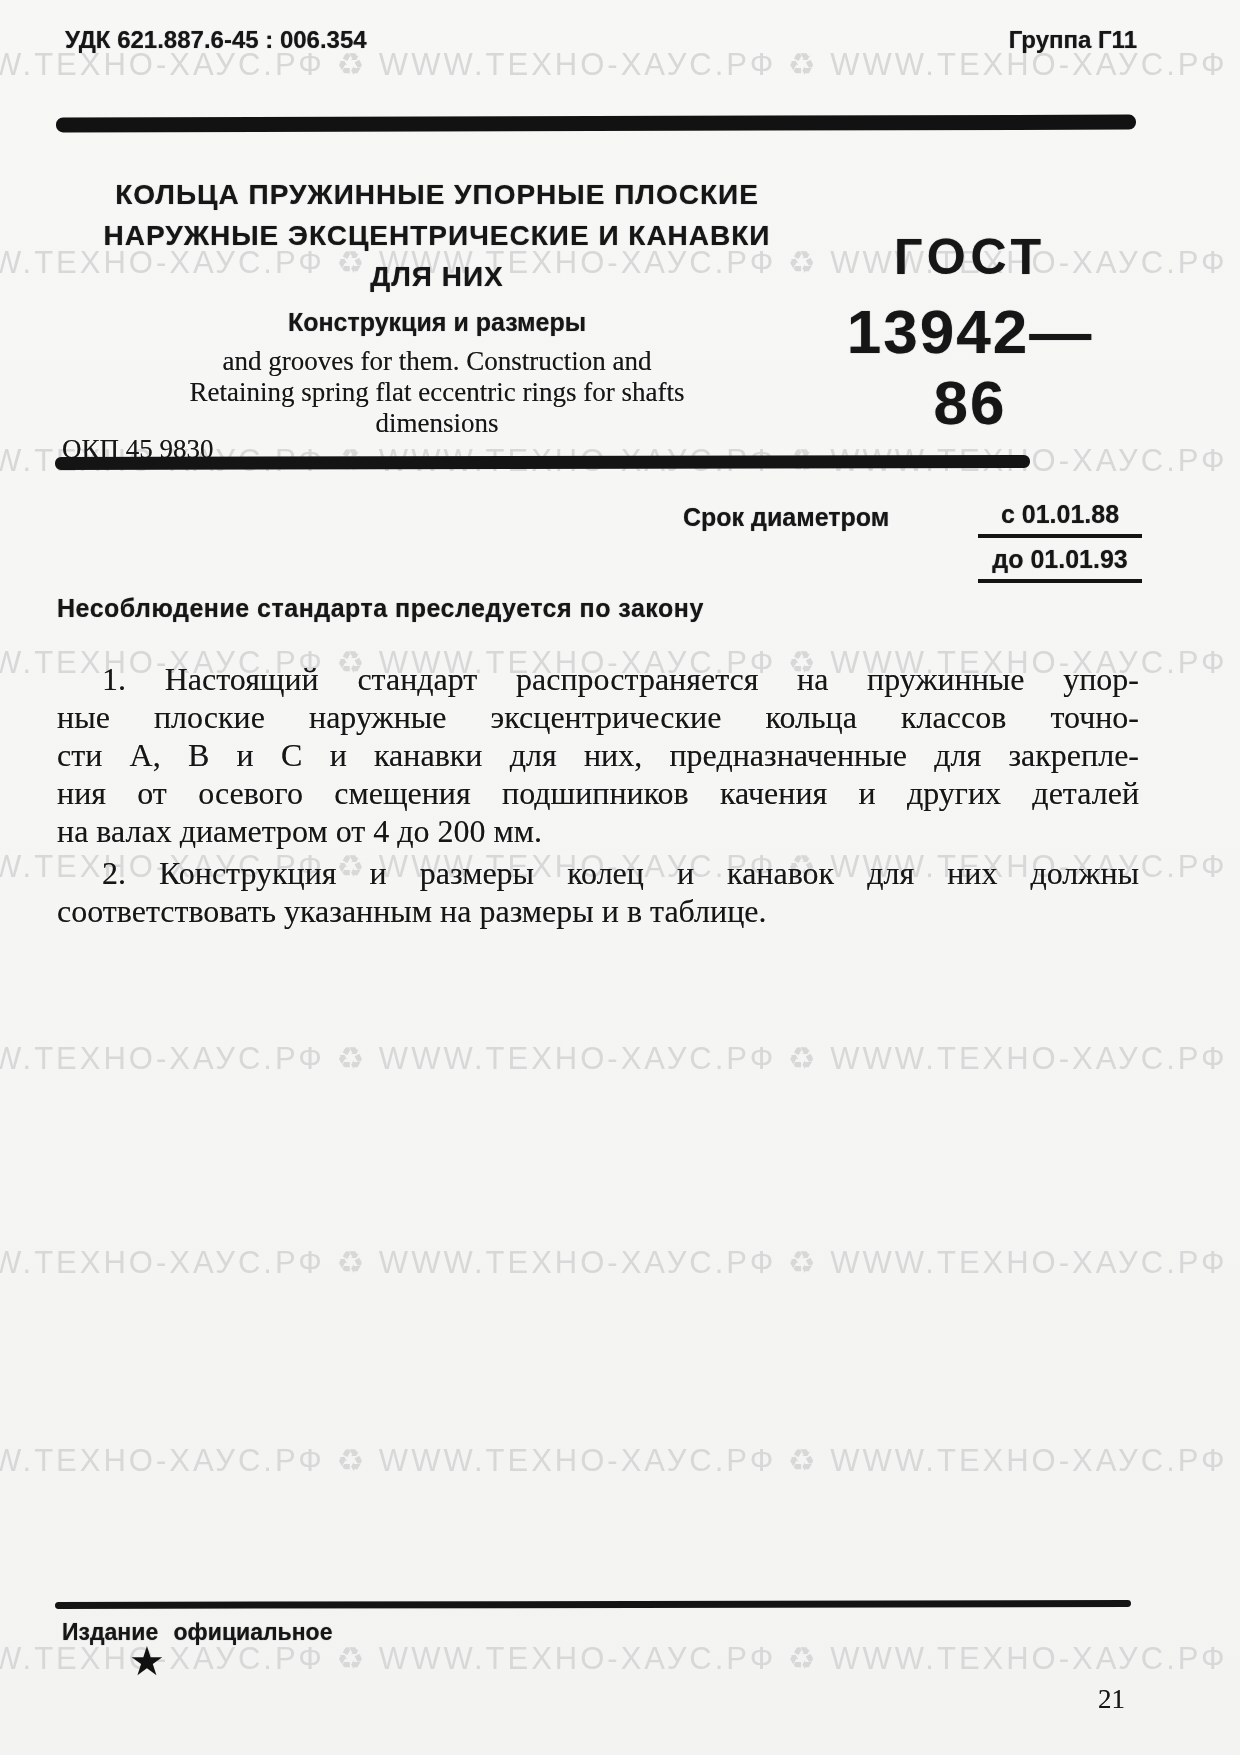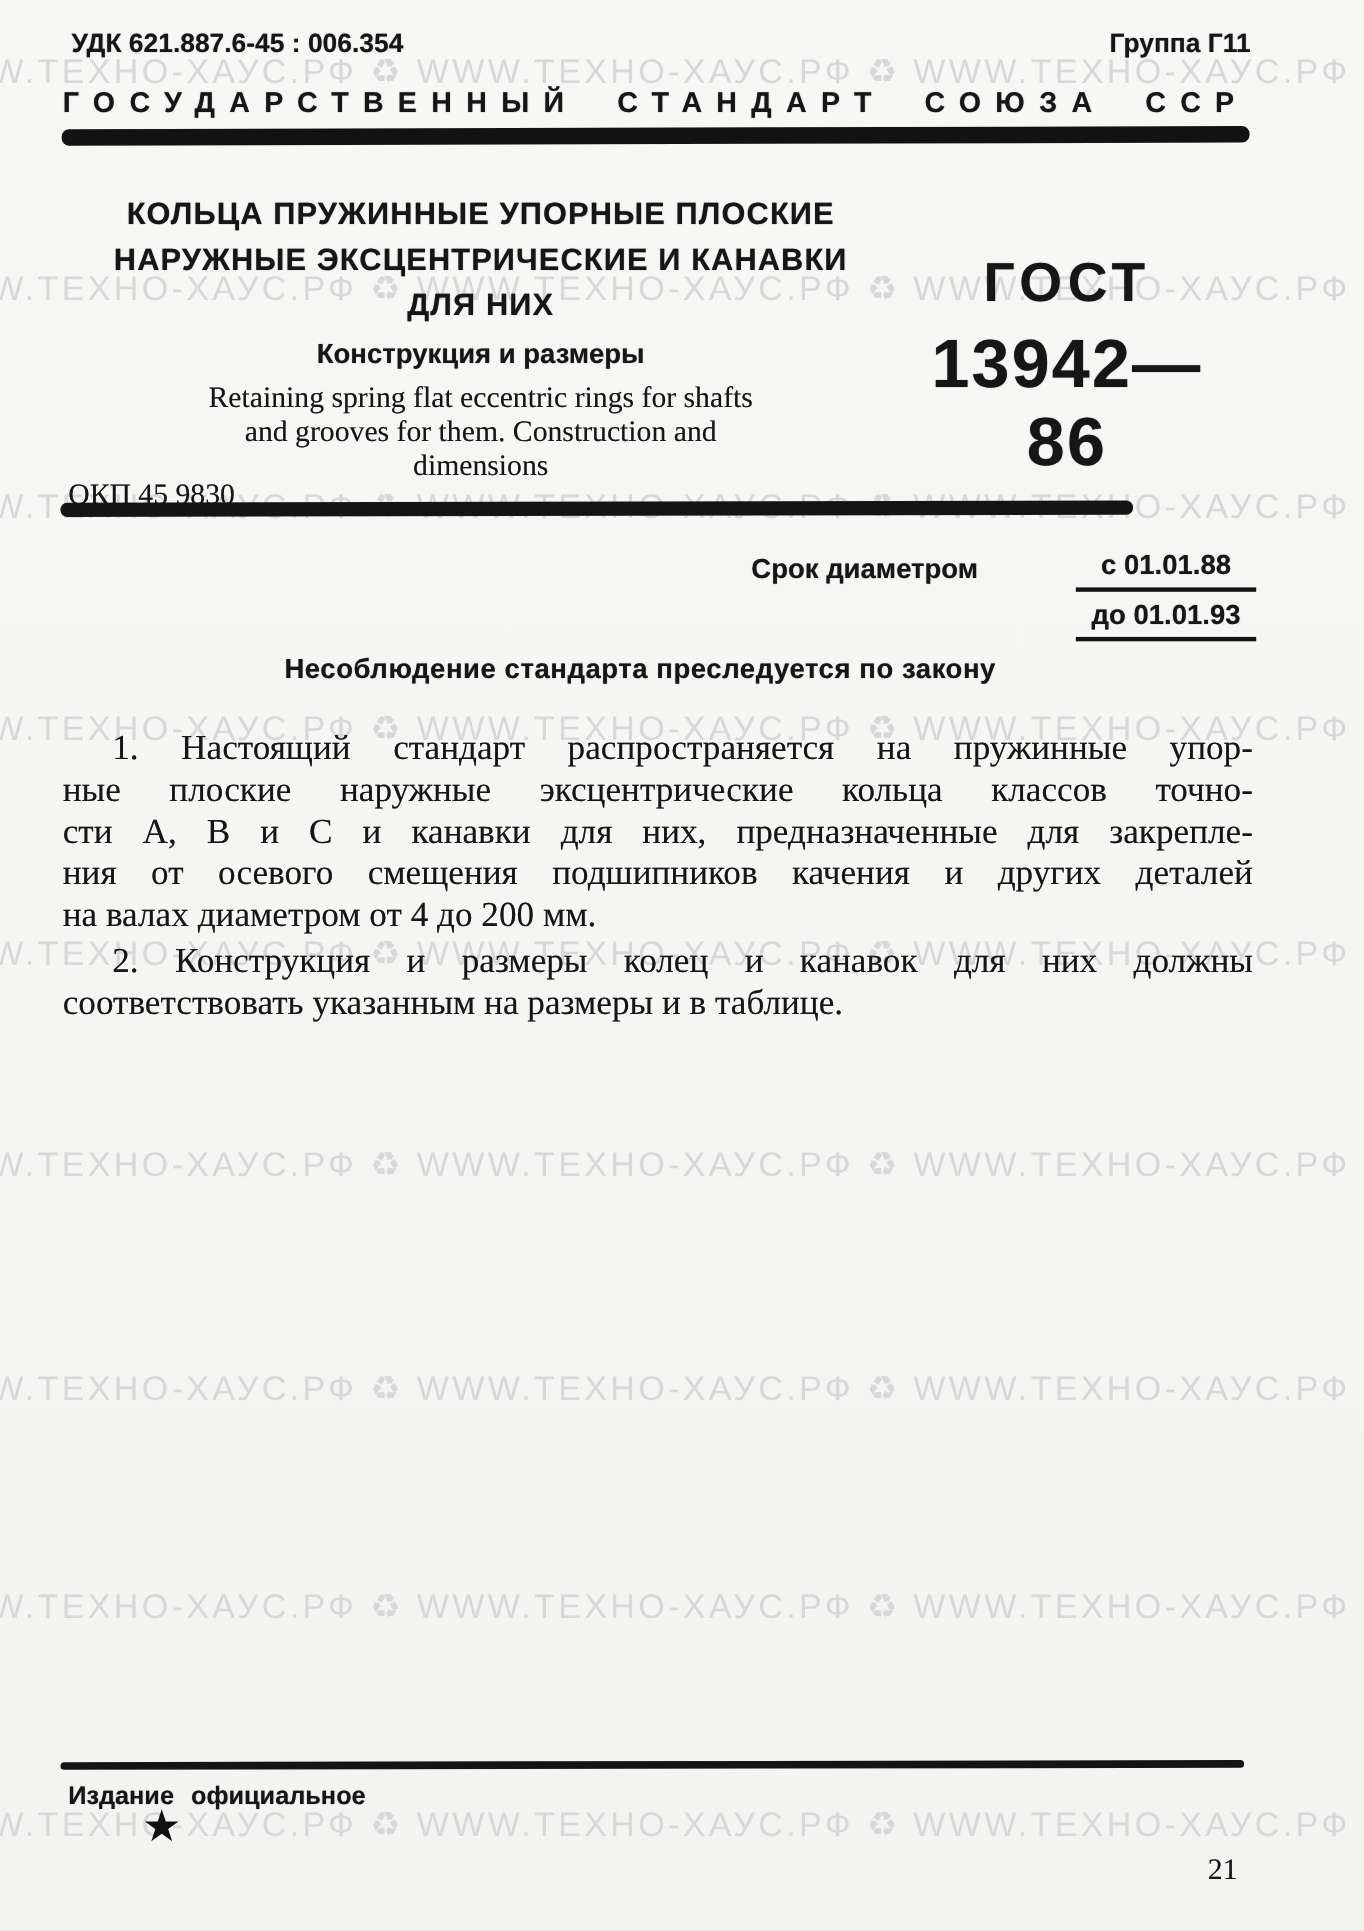--- a/index.html
+++ b/index.html
@@ -64,21 +64,21 @@
   .rule-bottom{
     position:absolute;left:55px;top:1601px;width:1076px;height:7px;
     background:#141414;border-radius:4px;transform:rotate(-0.1deg);
   }
   
   .validity-label{position:absolute;left:683px;top:503px;font-size:25px;}
   .validity-dates{position:absolute;left:978px;top:500px;width:164px;text-align:center;font-size:25px;}
   .date-line{border-bottom:4px solid #141414;padding:0 2px 5px 2px;}
   .date-line + .date-line{margin-top:7px;}
   
-  .law-notice{position:absolute;left:57px;top:594px;width:1050px;text-align:center;font-size:25px;letter-spacing:.5px;}
+  .law-notice{position:absolute;left:57px;top:594px;width:1050px;text-align:left;font-size:25px;letter-spacing:.5px;}
   
   .body-text{position:absolute;left:57px;top:660px;width:1082px;font-size:32px;}
   .body-line{
     line-height:38px;height:38px;white-space:normal;
     text-align:justify;text-align-last:justify;
   }
   .body-line.first{text-indent:45px;}
   .body-line.last{text-align-last:left;}
   .p2{margin-top:4px;}
   
@@ -96,36 +96,35 @@
   <div class="wm wm-3">W.ТЕХНО-ХАУС.РФ ♻ WWW.ТЕХНО-ХАУС.РФ ♻ WWW.ТЕХНО-ХАУС.РФ ♻ WWW.ТЕХН</div>
   <div class="wm wm-4">W.ТЕХНО-ХАУС.РФ ♻ WWW.ТЕХНО-ХАУС.РФ ♻ WWW.ТЕХНО-ХАУС.РФ ♻ WWW.ТЕХН</div>
   <div class="wm wm-5">W.ТЕХНО-ХАУС.РФ ♻ WWW.ТЕХНО-ХАУС.РФ ♻ WWW.ТЕХНО-ХАУС.РФ ♻ WWW.ТЕХН</div>
   <div class="wm wm-6">W.ТЕХНО-ХАУС.РФ ♻ WWW.ТЕХНО-ХАУС.РФ ♻ WWW.ТЕХНО-ХАУС.РФ ♻ WWW.ТЕХН</div>
   <div class="wm wm-7">W.ТЕХНО-ХАУС.РФ ♻ WWW.ТЕХНО-ХАУС.РФ ♻ WWW.ТЕХНО-ХАУС.РФ ♻ WWW.ТЕХН</div>
   <div class="wm wm-8">W.ТЕХНО-ХАУС.РФ ♻ WWW.ТЕХНО-ХАУС.РФ ♻ WWW.ТЕХНО-ХАУС.РФ ♻ WWW.ТЕХН</div>
   <div class="wm wm-9">W.ТЕХНО-ХАУС.РФ ♻ WWW.ТЕХНО-ХАУС.РФ ♻ WWW.ТЕХНО-ХАУС.РФ ♻ WWW.ТЕХН</div>
 
   <div class="udk b">УДК 621.887.6-45 : 006.354</div>
   <div class="group b">Группа Г11</div>
-  <div class="gost-header b">ГОСУДАРСТВЕННЫЙ СТАНДАРТ СОЮЗА ССР</div>
   <div class="bar-top"></div>
 
   <div class="title-col doc-title b">
     <div>КОЛЬЦА ПРУЖИННЫЕ УПОРНЫЕ ПЛОСКИЕ</div>
     <div>НАРУЖНЫЕ ЭКСЦЕНТРИЧЕСКИЕ И КАНАВКИ</div>
     <div>ДЛЯ НИХ</div>
   </div>
 
   <div class="gost-block gost-label b">ГОСТ</div>
   <div class="gost-block gost-number b">13942—86</div>
 
   <div class="title-col doc-subtitle b">Конструкция и размеры</div>
   <div class="title-col doc-title-en serif">
+    <div>and grooves for them. Construction and</div>
     <div>Retaining spring flat eccentric rings for shafts</div>
-    <div>and grooves for them. Construction and</div>
     <div>dimensions</div>
   </div>
 
   <div class="okp serif">ОКП 45 9830</div>
 
   <div class="rule-mid"></div>
 
   <div class="validity-label b">Срок диаметром</div>
   <div class="validity-dates b">
     <div class="date-line">с 01.01.88</div>

